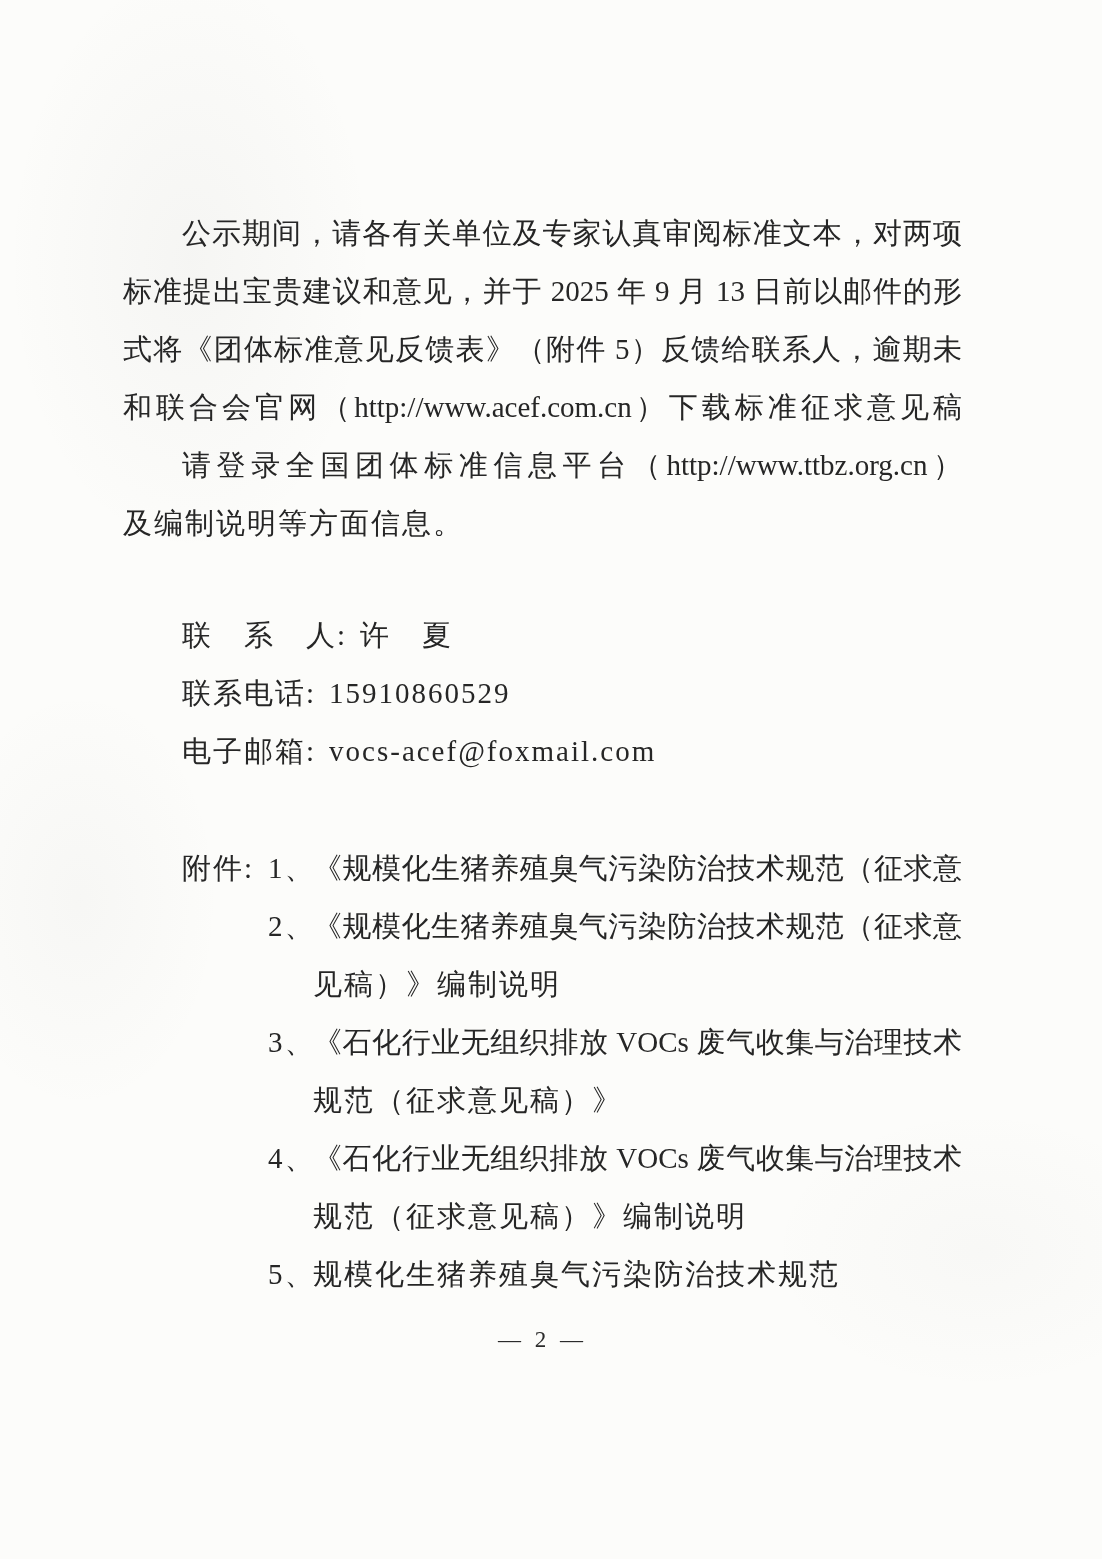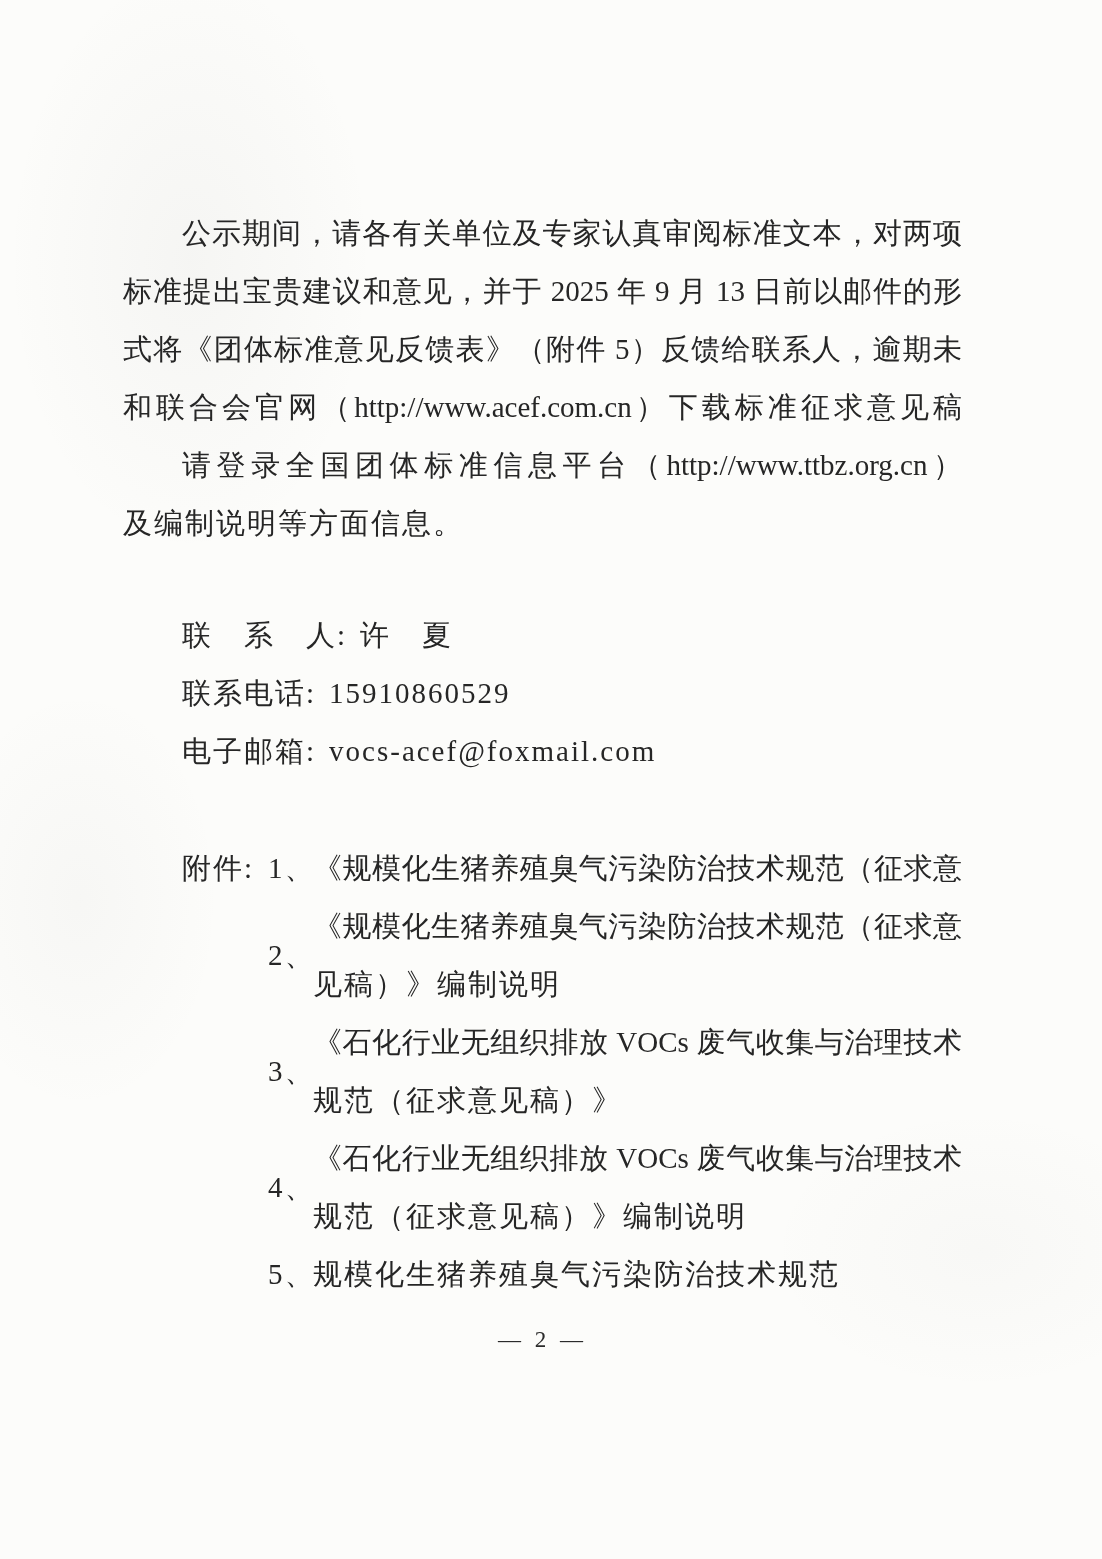--- a/index.html
+++ b/index.html
@@ -49,21 +49,21 @@
     font-family: Liberation Serif, serif;
   }
   .contact-value {
     margin-left: 13px;
   }
   .attachments-block {
     margin-top: 59px;
   }
   .att-row {
     display: flex;
-    align-items: center;
+    align-items: flex-start;
   }
   .att-label {
     flex: none;
     width: 145px;
     padding-left: 59px;
     box-sizing: border-box;
   }
   .att-num {
     flex: none;
     width: 45px;

